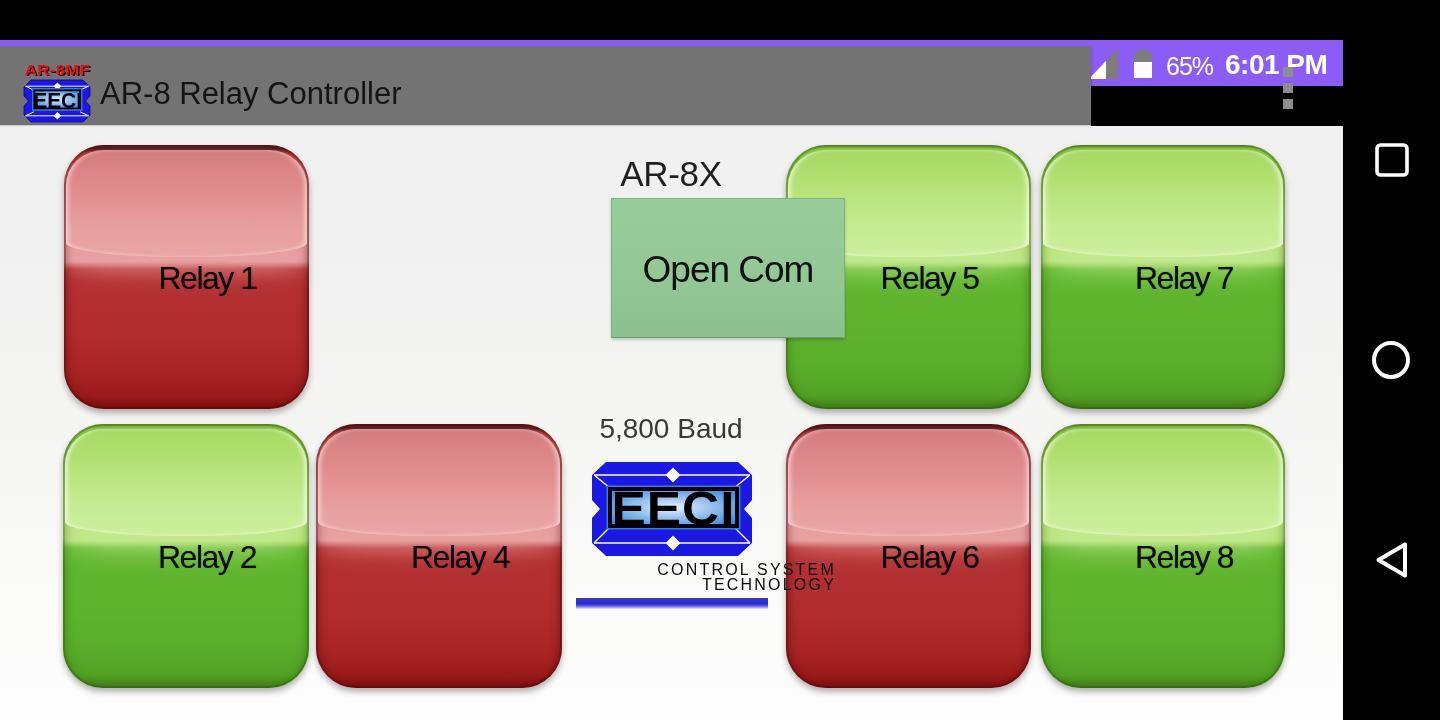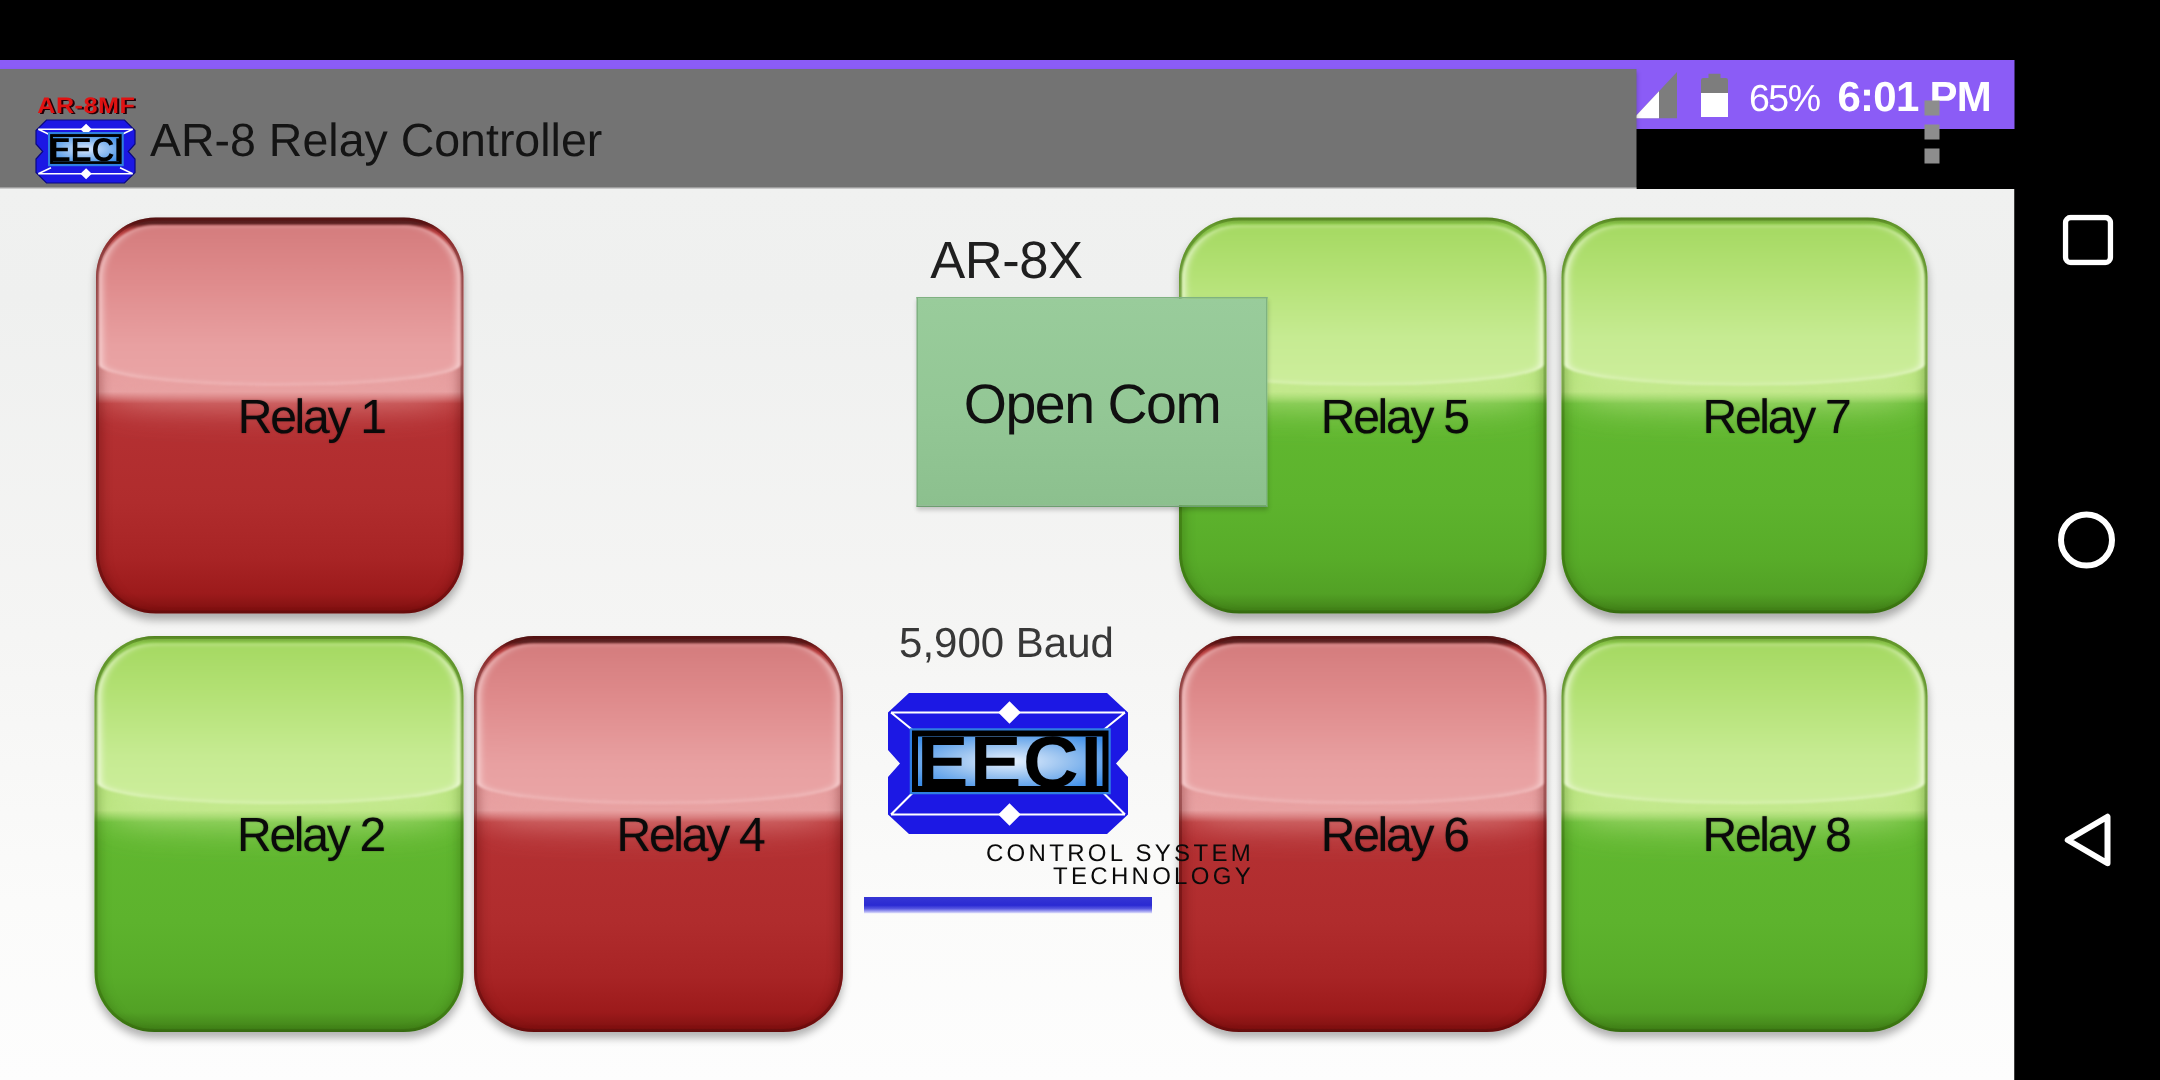--- a/index.html
+++ b/index.html
@@ -124,21 +124,21 @@
       </div>
     <div class="btn green" style="left:1041px;top:298px;width:244px;height:264px">
         <div class="gloss"></div>
         <div class="lbl">Relay 8</div>
       </div>
 
     <div class="ctext" style="left:511px;top:28px;width:320px;font-size:35px;letter-spacing:-0.3px;">AR-8X</div>
     <div class="opencom">
         <div class="lbl">Open Com</div>
       </div>
-    <div class="ctext" style="left:511px;top:287px;width:320px;font-size:28px;color:#383838;">5,900 Baud</div>
+    <div class="ctext" style="left:511px;top:287px;width:320px;font-size:28px;color:#383838;">5,800 Baud</div>
 
     <svg style="position:absolute;left:592px;top:336px" width="160" height="94" viewBox="0 0 160 94">
       <defs>
         <radialGradient id="inb" cx="50%" cy="50%" r="65%">
           <stop offset="0%" stop-color="#e8f2ff"></stop>
           <stop offset="45%" stop-color="#9cc4f0"></stop>
           <stop offset="100%" stop-color="#3d8ee8"></stop>
         </radialGradient>
       </defs>
       <path d="M14 0 L146 0 L160 13 L160 38 L152 47 L160 56 L160 81 L146 94 L14 94 L0 81 L0 56 L8 47 L0 38 L0 13 Z" fill="#1c18e4"></path>

